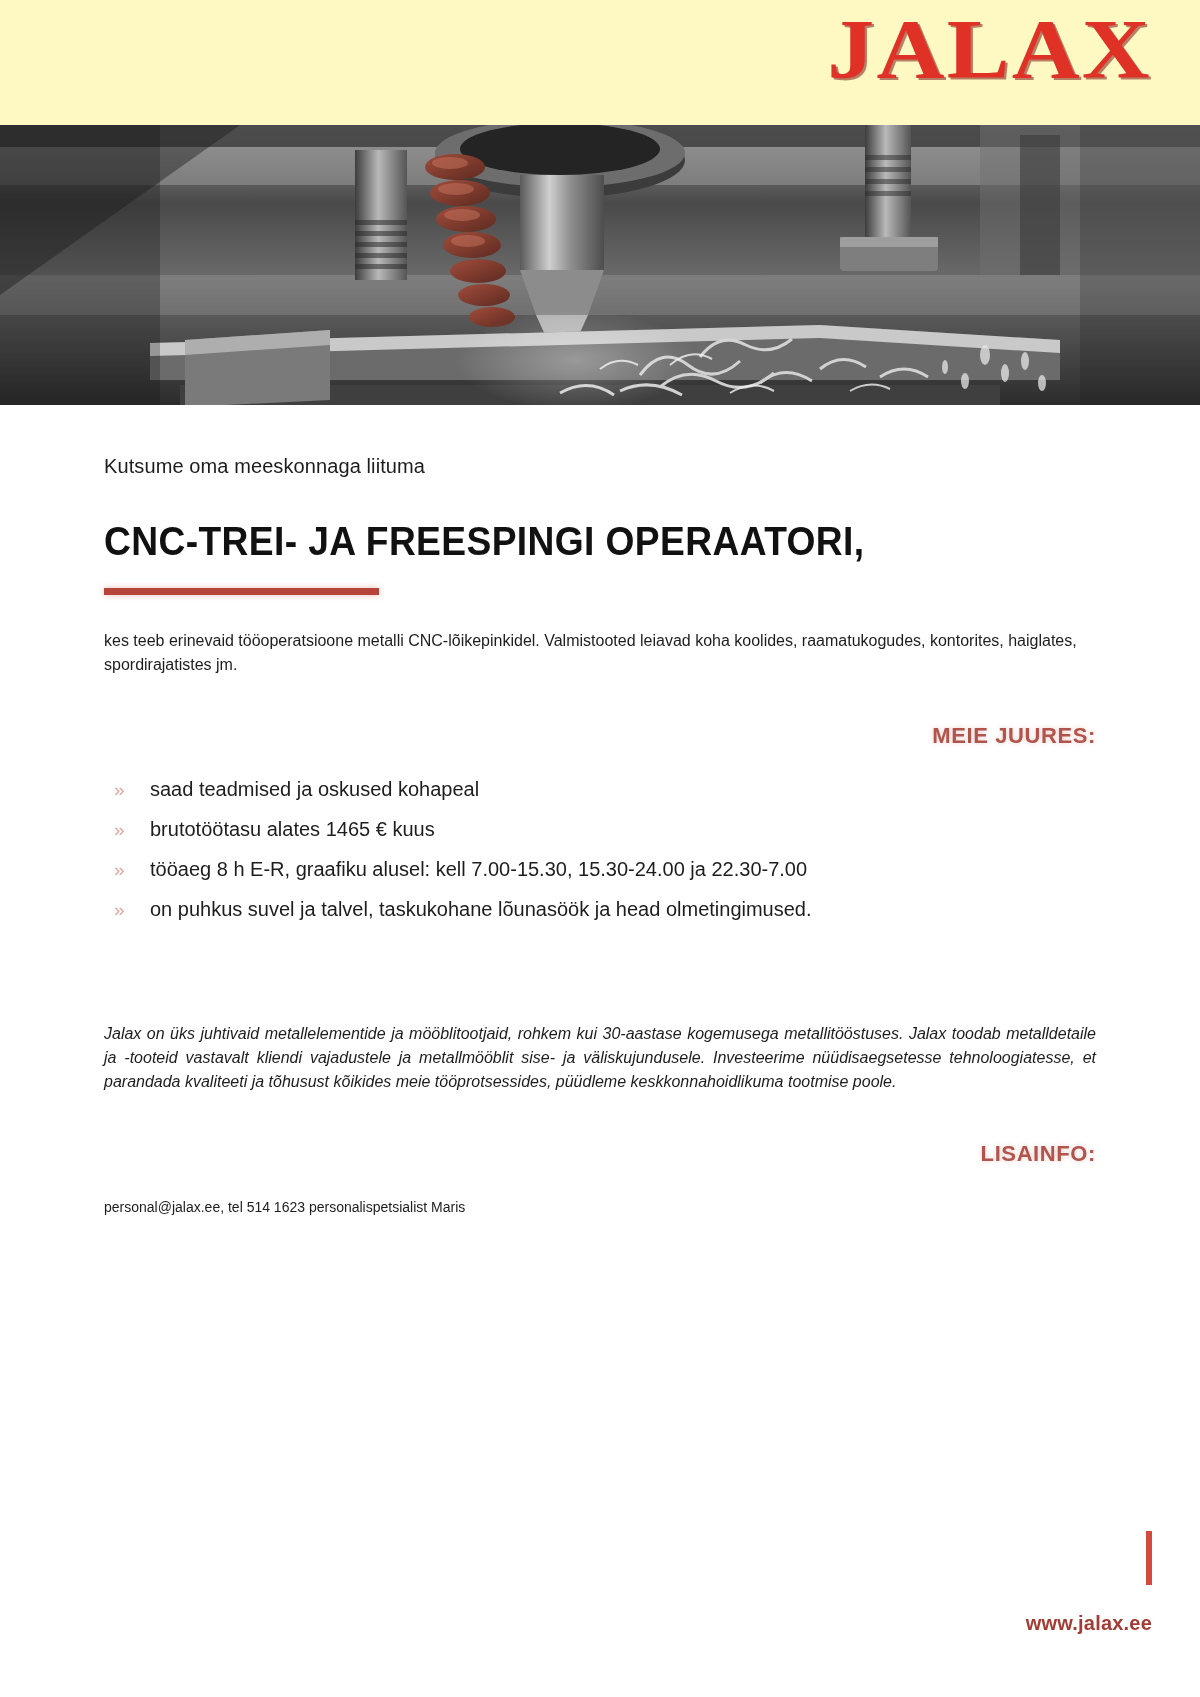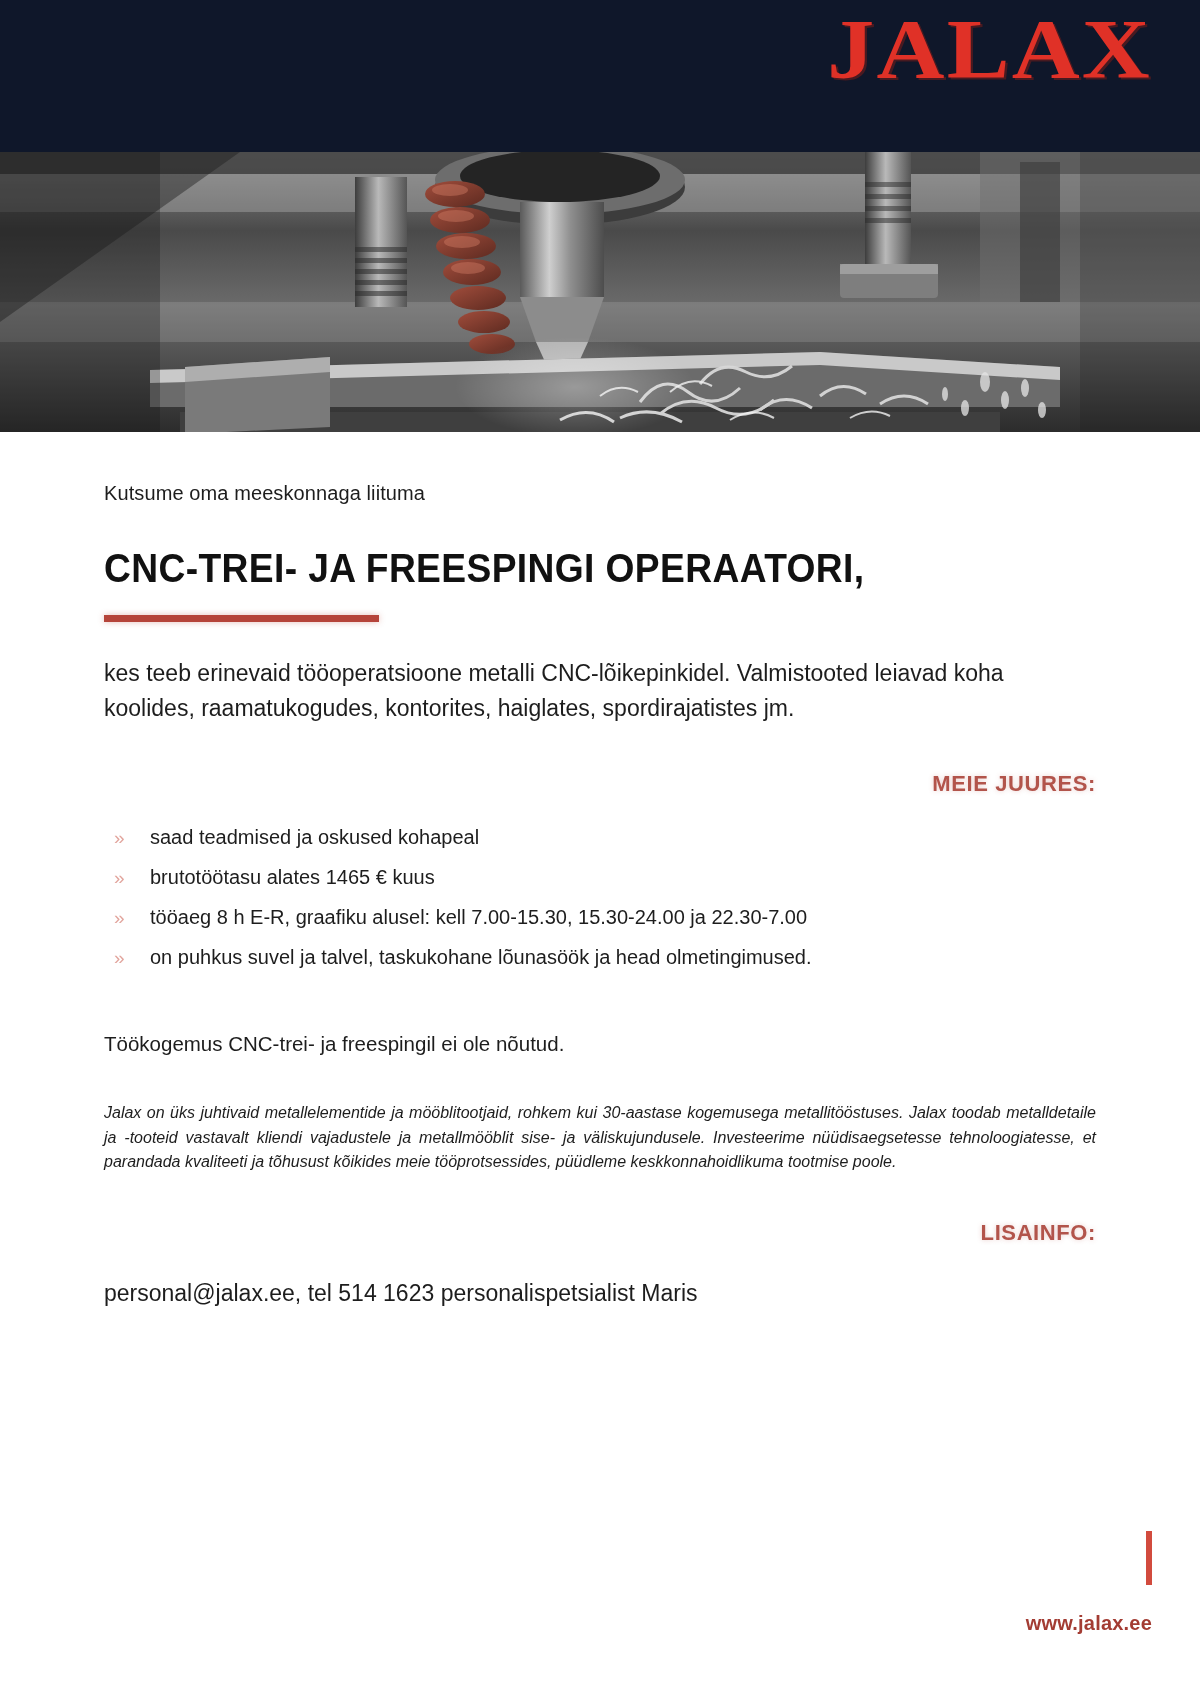--- a/index.html
+++ b/index.html
@@ -12,23 +12,23 @@
 
   body {
     font-family: "Liberation Sans", sans-serif;
     color: #1a1a1a;
     position: relative;
     overflow: hidden;
   }
 
   
   .header {
-    height: 152px;
+    height: 125px;
     position: relative;
-    background: #0f172a;
+    background: #fef9c3;
   }
 
   .logo {
     position: absolute;
     right: 48px;
     top: 8px;
     font-family: "Liberation Serif", serif;
     font-weight: bold;
     font-size: 84px;
     letter-spacing: 2px;
@@ -77,21 +77,21 @@
   .title-rule {
     width: 275px;
     height: 7px;
     background: #b5443a;
     margin-top: 26px;
     margin-bottom: 34px;
     box-shadow: 0 0 6px rgba(181,68,58,0.35);
   }
 
   .lead {
-    font-size: 23px;
+    font-size: 16px;
     line-height: 1.52;
     color: #1d1d1d;
     max-width: 1000px;
   }
 
   .section-heading {
     font-family: "Liberation Sans Narrow", "Liberation Sans", sans-serif;
     font-weight: bold;
     font-size: 22px;
     letter-spacing: .6px;
@@ -136,21 +136,21 @@
     font-style: italic;
     font-size: 16px;
     line-height: 1.52;
     color: #1d1d1d;
     text-align: justify;
     margin-top: 42px;
     max-width: 1000px;
   }
 
   .contact {
-    font-size: 23px;
+    font-size: 14px;
     line-height: 1.52;
     color: #1d1d1d;
     margin-top: 30px;
   }
 
   
   .footer {
     position: absolute;
     left: 0;
     bottom: 0;
@@ -331,21 +331,20 @@
     </li>
     <li>
       <span class="bullet-chevron">»</span>
       <span class="bullet-text">on puhkus suvel ja talvel, taskukohane lõunasöök ja head olmetingimused.</span>
     </li>
   </ul>
 
 
   <p class="para">
     <br>
-    <span>Töökogemus CNC-trei- ja freespingil ei ole nõutud.</span>
   </p>
 
   <p class="para-italic">Jalax on üks juhtivaid metallelementide ja mööblitootjaid, rohkem kui 30-aastase kogemusega metallitööstuses. Jalax toodab metalldetaile ja -tooteid vastavalt kliendi vajadustele ja metallmööblit sise- ja väliskujundusele. Investeerime nüüdisaegsetesse tehnoloogiatesse, et parandada kvaliteeti ja tõhusust kõikides meie tööprotsessides, püüdleme keskkonnahoidlikuma tootmise poole.</p>
 
   <h2 class="section-heading mt-heading-3">LISAINFO:</h2>
 
   <p class="contact">
     <span>personal@jalax.ee, tel 514 1623 personalispetsialist Maris</span><br>
   </p>
 

